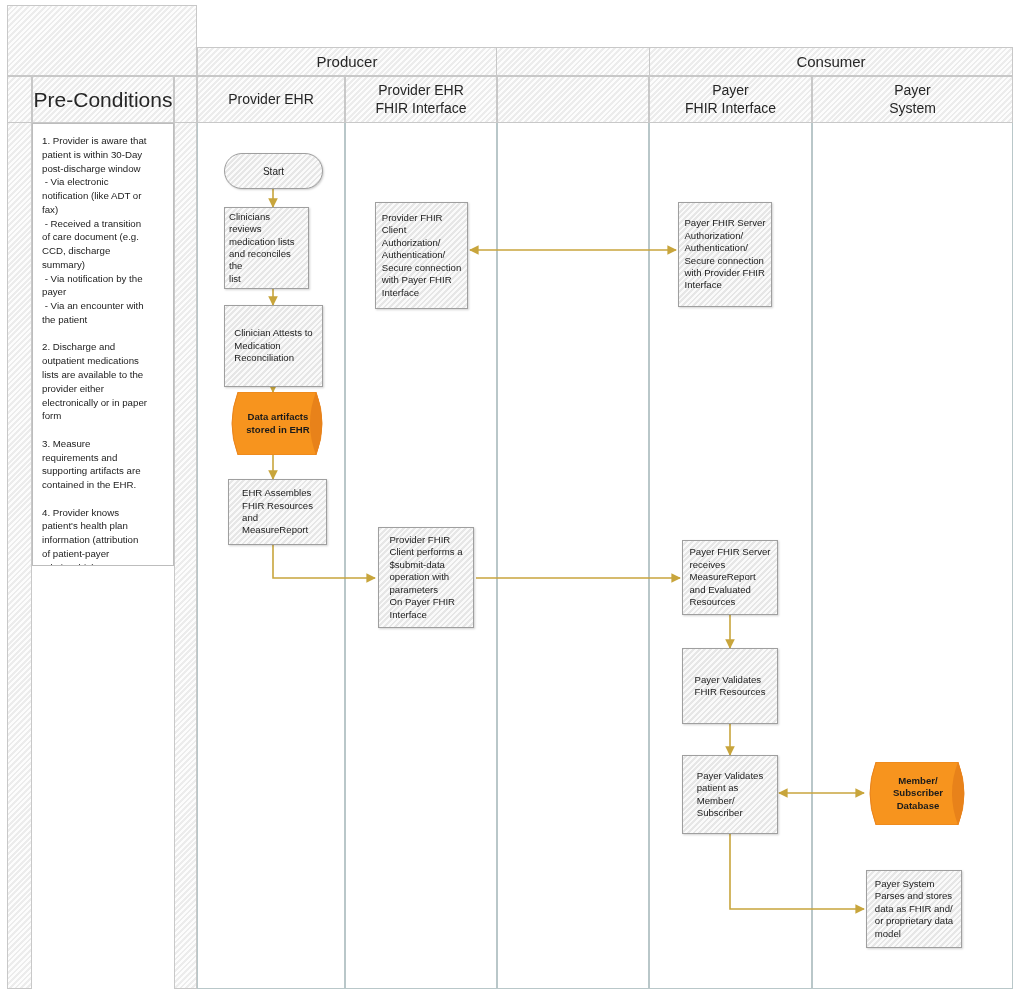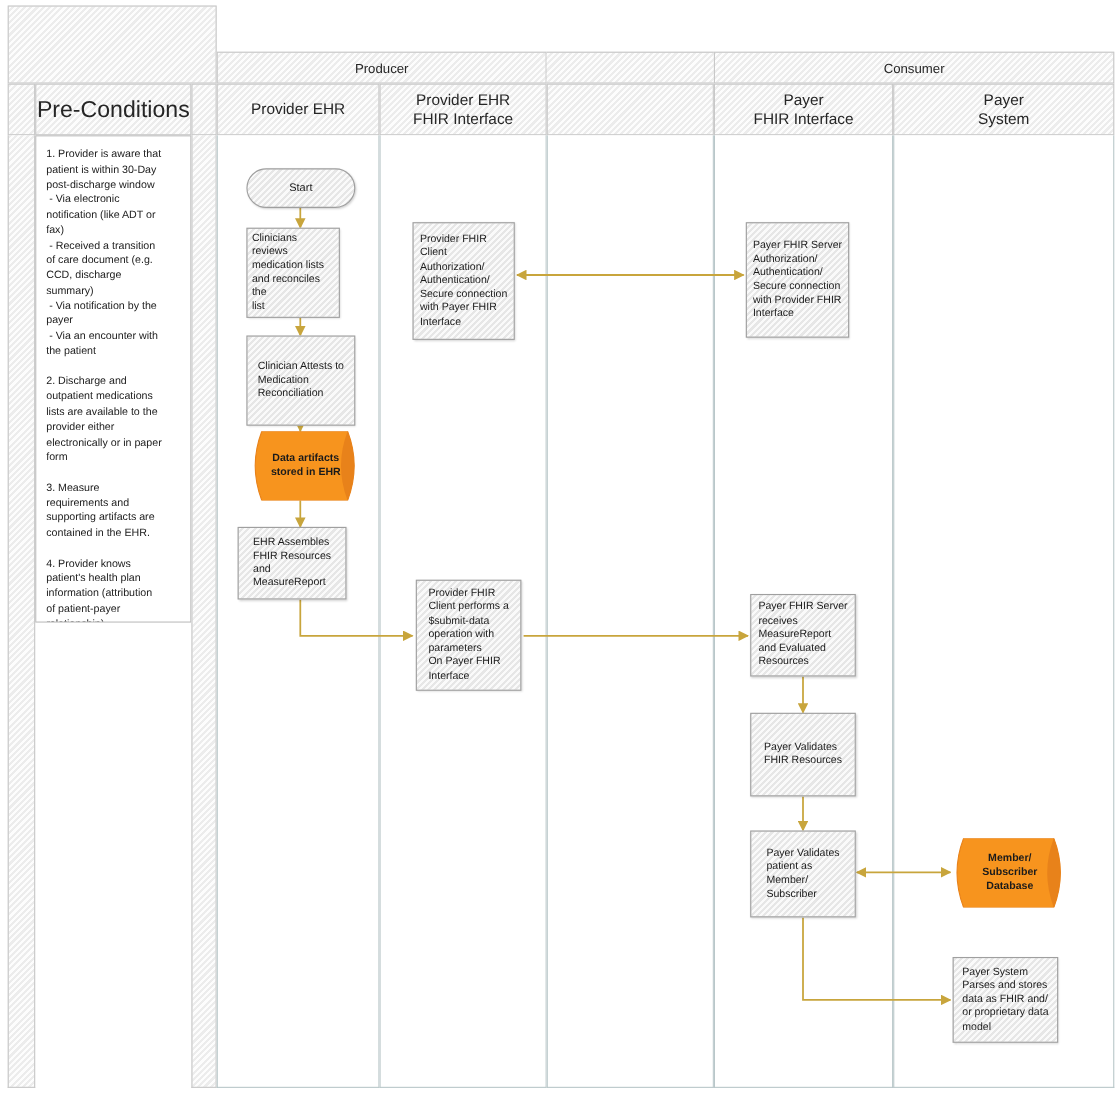--- a/index.html
+++ b/index.html
@@ -26,21 +26,21 @@
   }
 
   .band {
     border: 1px solid #c8c8c8;
     display: flex; align-items: center; justify-content: center;
     text-align: center;
     color: #262626;
   }
 
   .title-band { font-size: 19.5px; letter-spacing: .1px; }
-  .role-band  { font-size: 12px; }
+  .role-band  { font-size: 15px; }
   .lane-band  { font-size: 14px; line-height: 1.22; }
 
   
   .lane-col {
     background: #ffffff;
     border-left: 1px solid #b9c7c9;
     border-right: 1px solid #b9c7c9;
     border-bottom: 1px solid #b9c7c9;
   }
   .leftgutter {
@@ -192,21 +192,21 @@
   <div class="datastore" style="left:226px; top:392px; width:102px; height:63px;">
     <svg class="ds-svg" width="102" height="63" viewBox="0 0 102 63">
       <path d="M 12 0 Q 0 31.5 12 63 L 90 63 Q 102 31.5 90 0 Z" fill="#F7941E"></path>
       <path d="M 90 0 Q 78 31.5 90 63 Q 102 31.5 90 0 Z" fill="#E8821A"></path>
       <path d="M 12 0 Q 0 31.5 12 63 L 90 63 Q 102 31.5 90 0 Z" fill="none" stroke="#E8821A" stroke-width="1"></path>
     </svg>
     <span class="ds-label">Data artifacts
 stored in EHR</span>
   </div>
 
-  <div class="abs node" style="left:216px; top:479px; width:99px; height:66px;">EHR Assembles
+  <div class="abs node" style="left:228px; top:479px; width:99px; height:66px;">EHR Assembles
 FHIR Resources
 and
 MeasureReport</div>
 
   <div class="abs node" style="left:375px; top:202px; width:93px; height:107px;">Provider FHIR
 Client
 Authorization/
 Authentication/
 Secure connection
 with Payer FHIR

